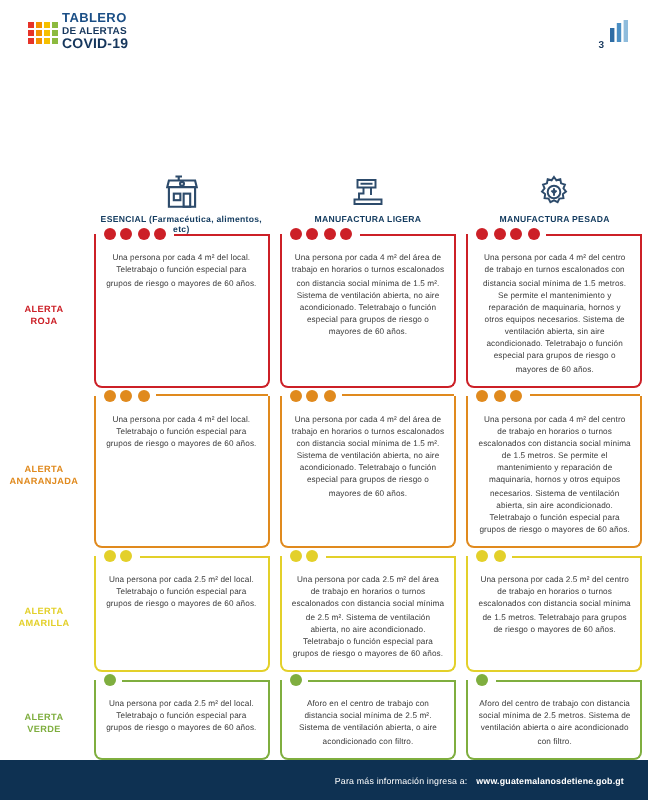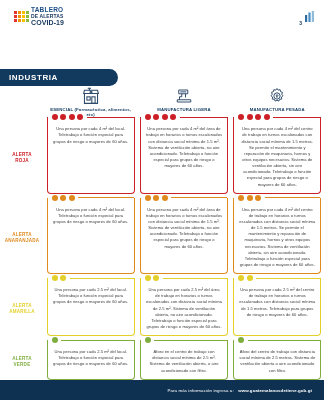--- a/index.html
+++ b/index.html
@@ -117,23 +117,20 @@
       <span>
         <svg width="9" height="11" viewBox="0 0 9 11">
           <rect x="0" y="4" width="2.2" height="7" fill="#2e6ca4"></rect>
           <rect x="3.4" y="1.5" width="2.2" height="9.5" fill="#4b8fc4"></rect>
           <rect x="6.8" y="0" width="2.2" height="11" fill="#8fbcdc"></rect>
         </svg>
       </span>
     </div>
   </div>
 
-  <div class="section-banner">
-    <span class="label">INDUSTRIA</span>
-  </div>
 
   <div class="grid">
 
     <div class="colheads">
       <div class="colhead">
         <div class="ico">
           <svg width="20" height="18" viewBox="0 0 24 22" fill="none" stroke="#2d4b6b" stroke-width="1.3">
             <path d="M3 8 L4 4 H20 L21 8 Z"></path>
             <path d="M4 8 V20 H20 V8"></path>
             <rect x="7" y="12" width="4" height="4"></rect>

